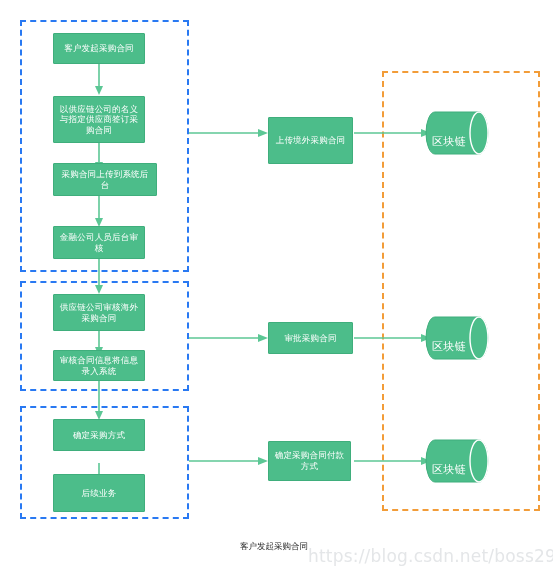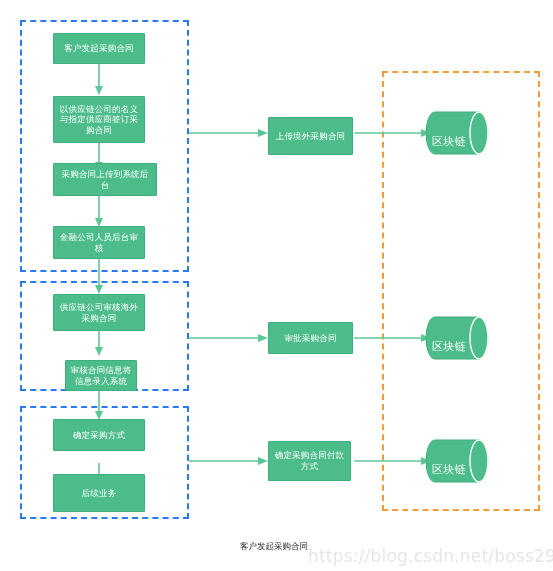--- a/index.html
+++ b/index.html
@@ -210,33 +210,33 @@
   </div>
 
   <div class="node" style="left:53px; top:226px; width:92px; height:33px;">
     <span class="node-label">金融公司人员后台审核</span>
   </div>
 
   <div class="node" style="left:53px; top:294px; width:92px; height:37px;">
     <span class="node-label">供应链公司审核海外采购合同</span>
   </div>
 
-  <div class="node" style="left:53px; top:360px; width:72px; height:31px;margin-left:12px;">
+  <div class="node" style="left:53px; top:350px; width:92px; height:31px;">
     <span class="node-label">审核合同信息将信息录入系统</span>
   </div>
 
   <div class="node" style="left:53px; top:419px; width:92px; height:32px;">
     <span class="node-label">确定采购方式</span>
   </div>
 
   <div class="node" style="left:53px; top:474px; width:92px; height:38px;">
     <span class="node-label">后续业务</span>
   </div>
 
-  <div class="node" style="left:268px; top:117px; width:85px; height:38px;">
+  <div class="node" style="left:268px; top:117px; width:85px; height:47px;">
     <span class="node-label">上传境外采购合同</span>
   </div>
 
   <div class="node" style="left:268px; top:322px; width:85px; height:32px;">
     <span class="node-label">审批采购合同</span>
   </div>
 
   <div class="node" style="left:268px; top:441px; width:83px; height:40px;">
     <span class="node-label">确定采购合同付款方式</span>
   </div>

